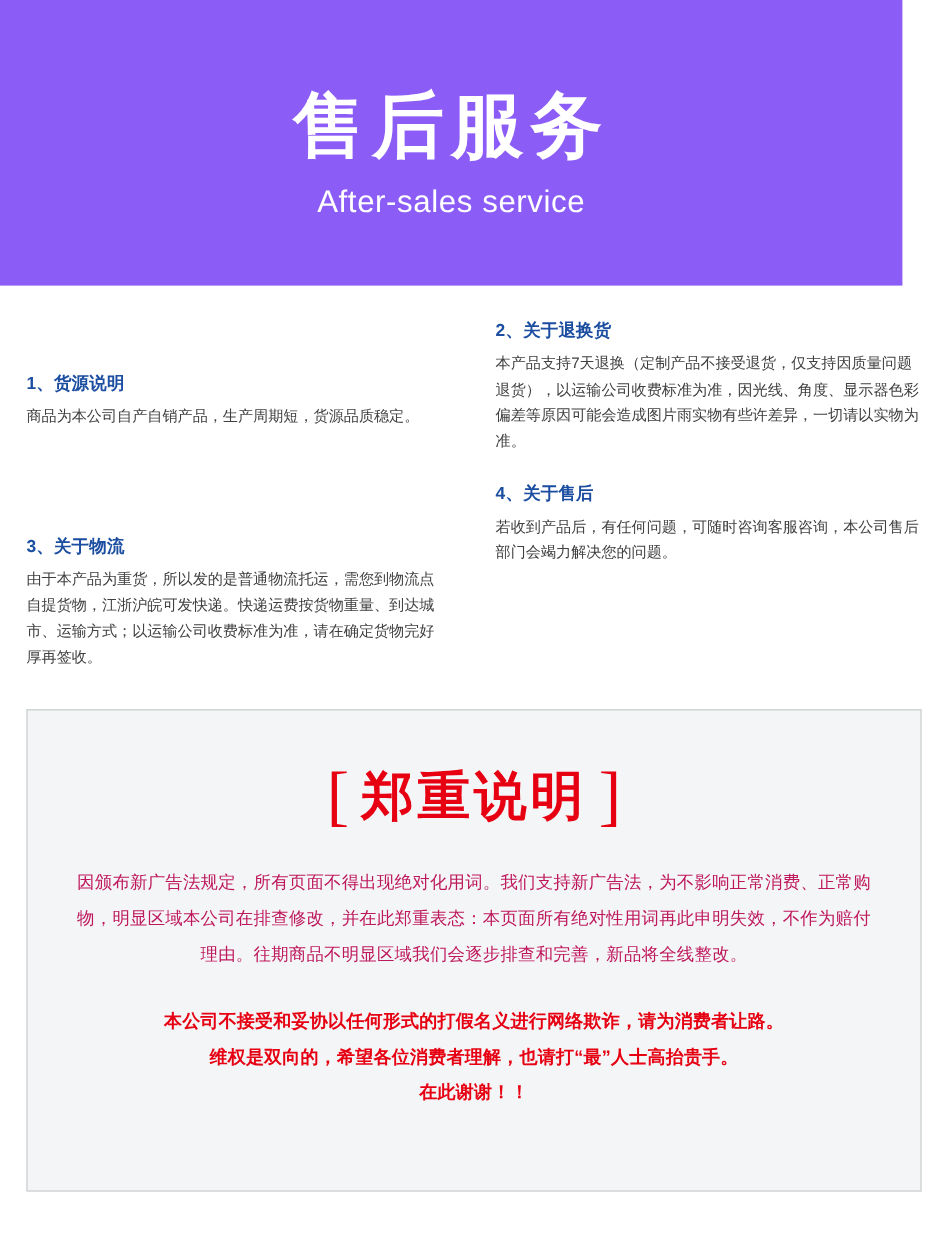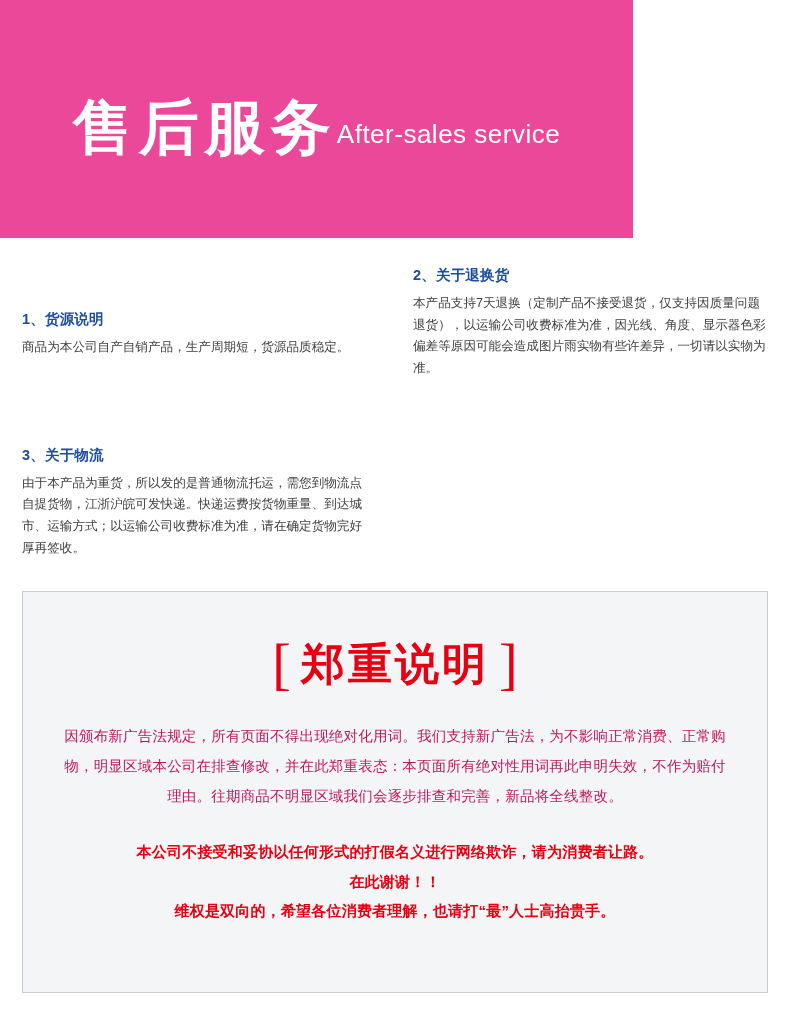--- a/index.html
+++ b/index.html
@@ -15,25 +15,25 @@
   }
   .page {
     position: relative;
     width: 790px;
     height: 1028px;
     background: #ffffff;
   }
 
   
   .banner {
-    width: 633px;
+    width: 752px;
     height: 238px;
-    background: #ec4899;
+    background: #8b5cf6;
     display: flex;
-    flex-direction: row;
+    flex-direction: column;
     align-items: center;
     justify-content: center;
     box-sizing: border-box;
     padding-top: 16px;
   }
   .banner-title {
     color: #ffffff;
     font-size: 60px;
     font-weight: bold;
     letter-spacing: 6px;
@@ -151,33 +151,37 @@
       <div class="info-col right">
         <p class="blk-title">2、关于退换货</p>
         <p class="blk-body">本产品支持7天退换（定制产品不接受退货，仅支持因质量问题退货），以运输公司收费标准为准，因光线、角度、显示器色彩偏差等原因可能会造成图片雨实物有些许差异，一切请以实物为准。</p>
       </div>
 
       <div class="info-col left">
         <p class="blk-title">3、关于物流</p>
         <p class="blk-body tight">由于本产品为重货，所以发的是普通物流托运，需您到物流点自提货物，江浙沪皖可发快递。快递运费按货物重量、到达城市、运输方式；以运输公司收费标准为准，请在确定货物完好厚再签收。</p>
       </div>
 
+      <div class="info-col right">
+        <p class="blk-title">4、关于售后</p>
+        <p class="blk-body tight">若收到产品后，有任何问题，可随时咨询客服咨询，本公司售后部门会竭力解决您的问题。</p>
+      </div>
 
     </div>
   </div>
 
   <div class="statement">
     <div class="stmt-heading">
       <span class="bracket">[</span>
       <span class="stmt-heading-text">郑重说明</span>
       <span class="bracket">]</span>
     </div>
 
     <p class="stmt-para">因颁布新广告法规定，所有页面不得出现绝对化用词。我们支持新广告法，为不影响正常消费、正常购物，明显区域本公司在排查修改，并在此郑重表态：本页面所有绝对性用词再此申明失效，不作为赔付理由。往期商品不明显区域我们会逐步排查和完善，新品将全线整改。</p>
 
     <p class="stmt-red">
       <span class="line">本公司不接受和妥协以任何形式的打假名义进行网络欺诈，请为消费者让路。</span>
+      <span class="line">维权是双向的，希望各位消费者理解，也请打“最”人士高抬贵手。</span>
       <span class="line">在此谢谢！！</span>
-      <span class="line">维权是双向的，希望各位消费者理解，也请打“最”人士高抬贵手。</span>
     </p>
   </div>
 
 </div>
 
 </body></html>

